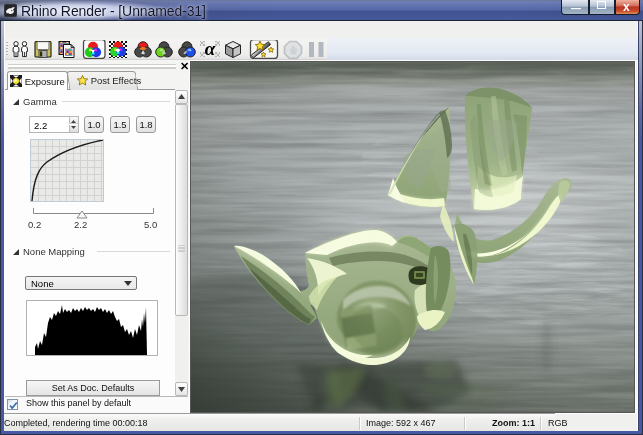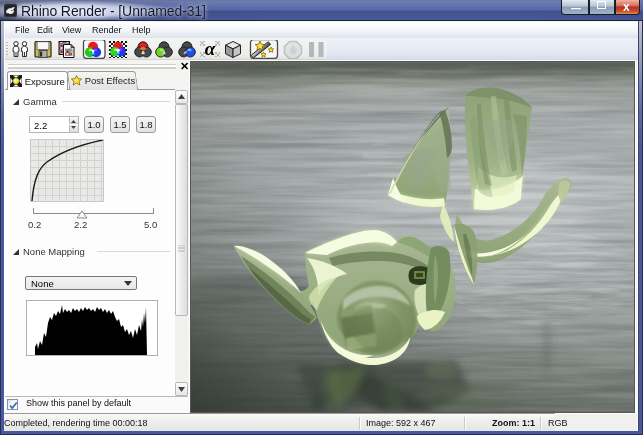--- a/index.html
+++ b/index.html
@@ -89,27 +89,20 @@
   <div class="abs capbtn" id="btnmin">
       <span class="glyph" style="left:9px;top:3px;font-size:10px;">—</span>
     </div>
   <div class="abs capbtn" id="btnmax">
       <span class="glyph" style="left:7px;top:1px;width:9px;height:8px;border:1.5px solid #fff;display:block;"></span>
     </div>
   <div class="abs capbtn" id="btnclose">
       <span class="glyph" style="left:7px;top:0px;font-size:12px;">x</span>
     </div>
 
-  <div class="abs" id="menubar">
-    <span class="mitem" style="left:10px;">File</span>
-    <span class="mitem" style="left:32px;">Edit</span>
-    <span class="mitem" style="left:57px;">View</span>
-    <span class="mitem" style="left:87px;">Render</span>
-    <span class="mitem" style="left:127px;">Help</span>
-  </div>
 
   <div class="abs" id="toolbar">
     <div class="blue"></div>
     <div class="grip"></div>
     <svg class="abs" style="left:3px;top:2px;" width="320" height="19" viewBox="0 0 320 19">
       <defs>
         <pattern id="checker" width="4" height="4" patternUnits="userSpaceOnUse">
           <rect width="4" height="4" fill="#fff"></rect>
             <rect width="2" height="2" fill="#111"></rect>
             <rect x="2" y="2" width="2" height="2" fill="#111"></rect>
@@ -239,21 +232,21 @@
         <rect x="0" y="0" width="5" height="15" fill="#b2b8c0"></rect>
         <rect x="9.5" y="0" width="5" height="15" fill="#b2b8c0"></rect>
       </g>
     </svg>
   </div>
 
   <div class="abs" id="panel"></div>
   <div class="abs" id="pgrip"></div>
   <div class="abs" id="pclose">✕</div>
   <div class="abs tab" id="tab2"></div>
-  <div class="abs" style="left:71px;top:75px;z-index:5;white-space:nowrap;font-size:9.5px;color:#222;">
+  <div class="abs" style="left:77px;top:75px;z-index:5;white-space:nowrap;font-size:9.5px;color:#222;">
     <svg width="11" height="11" viewBox="0 0 11 11" style="vertical-align:-2px;">
         <path d="M5.5 0.5 L7 3.7 L10.7 4 L8 6.4 L8.8 10 L5.5 8.1 L2.2 10 L3 6.4 L0.3 4 L4 3.7 Z" fill="#ffe14d" stroke="#806600" stroke-width="0.8"></path>
       </svg>
     Post Effects</div>
   <div class="abs tab" id="tab1"></div>
   <div class="abs" id="pcontent"></div>
   <div class="abs" id="tab1cover"></div>
   <div class="abs" style="left:10px;top:75px;z-index:5;white-space:nowrap;font-size:9.5px;color:#111;">
     <svg width="12" height="12" viewBox="0 0 12 12" style="vertical-align:-2px;">
       <path d="M0 0 H12 V12 H0 Z M6 2.8 L2.8 0.4 L9.2 0.4 Z M6 9.2 L2.8 11.6 L9.2 11.6 Z M2.8 6 L0.4 2.8 L0.4 9.2 Z M9.2 6 L11.6 2.8 L11.6 9.2 Z" fill="#1a1a1a" fill-rule="evenodd"></path>
@@ -323,20 +316,21 @@
       <span style="position:absolute;left:5px;top:0px;line-height:13px;">None</span>
     <svg style="position:absolute;right:4px;top:4px;" width="8" height="5">
         <path d="M0 0 L4 5 L8 0 Z" fill="#333"></path>
       </svg>
   </div>
   <div class="abs" id="histo">
     <svg width="130" height="54" viewBox="0 0 130 54" preserveAspectRatio="none">
       <path id="histpath" fill="#000" d="M8 54 L8 46 L10 42 L11 48 L13 40 L15 44 L17 32 L19 36 L21 22 L23 16 L25 19 L27 12 L29 15 L31 10 L33 13 L35 4 L36 12 L38 8 L40 11 L42 9 L44 12 L46 7 L48 10 L50 8 L52 11 L54 7 L56 10 L58 6 L60 9 L62 7 L64 10 L66 8 L68 11 L70 6 L72 9 L74 7 L76 11 L78 8 L80 12 L82 9 L84 13 L86 10 L88 16 L90 20 L92 18 L94 26 L96 24 L98 31 L100 28 L102 34 L104 30 L106 37 L108 28 L110 34 L112 24 L114 30 L115 18 L116 26 L117 12 L118 22 L119 6 L120 54 Z"></path>
     </svg>
   </div>
+  <div class="abs" id="setbtn">Set As Doc. Defaults</div>
   <div class="abs" id="pbottom"></div>
   <div class="abs" id="chkrow">
     <span id="chk"><svg width="11" height="11" viewBox="0 0 11 11">
           <path d="M2 5.5 L4.2 8 L8.8 2.5" fill="none" stroke="#3a6fb5" stroke-width="1.8"></path>
         </svg></span>
     <span style="position:absolute;left:21px;top:1px;">Show this panel by default</span>
   </div>
 
   <div class="abs" id="imgborder"></div>
   <div class="abs" id="imgframe"></div>

